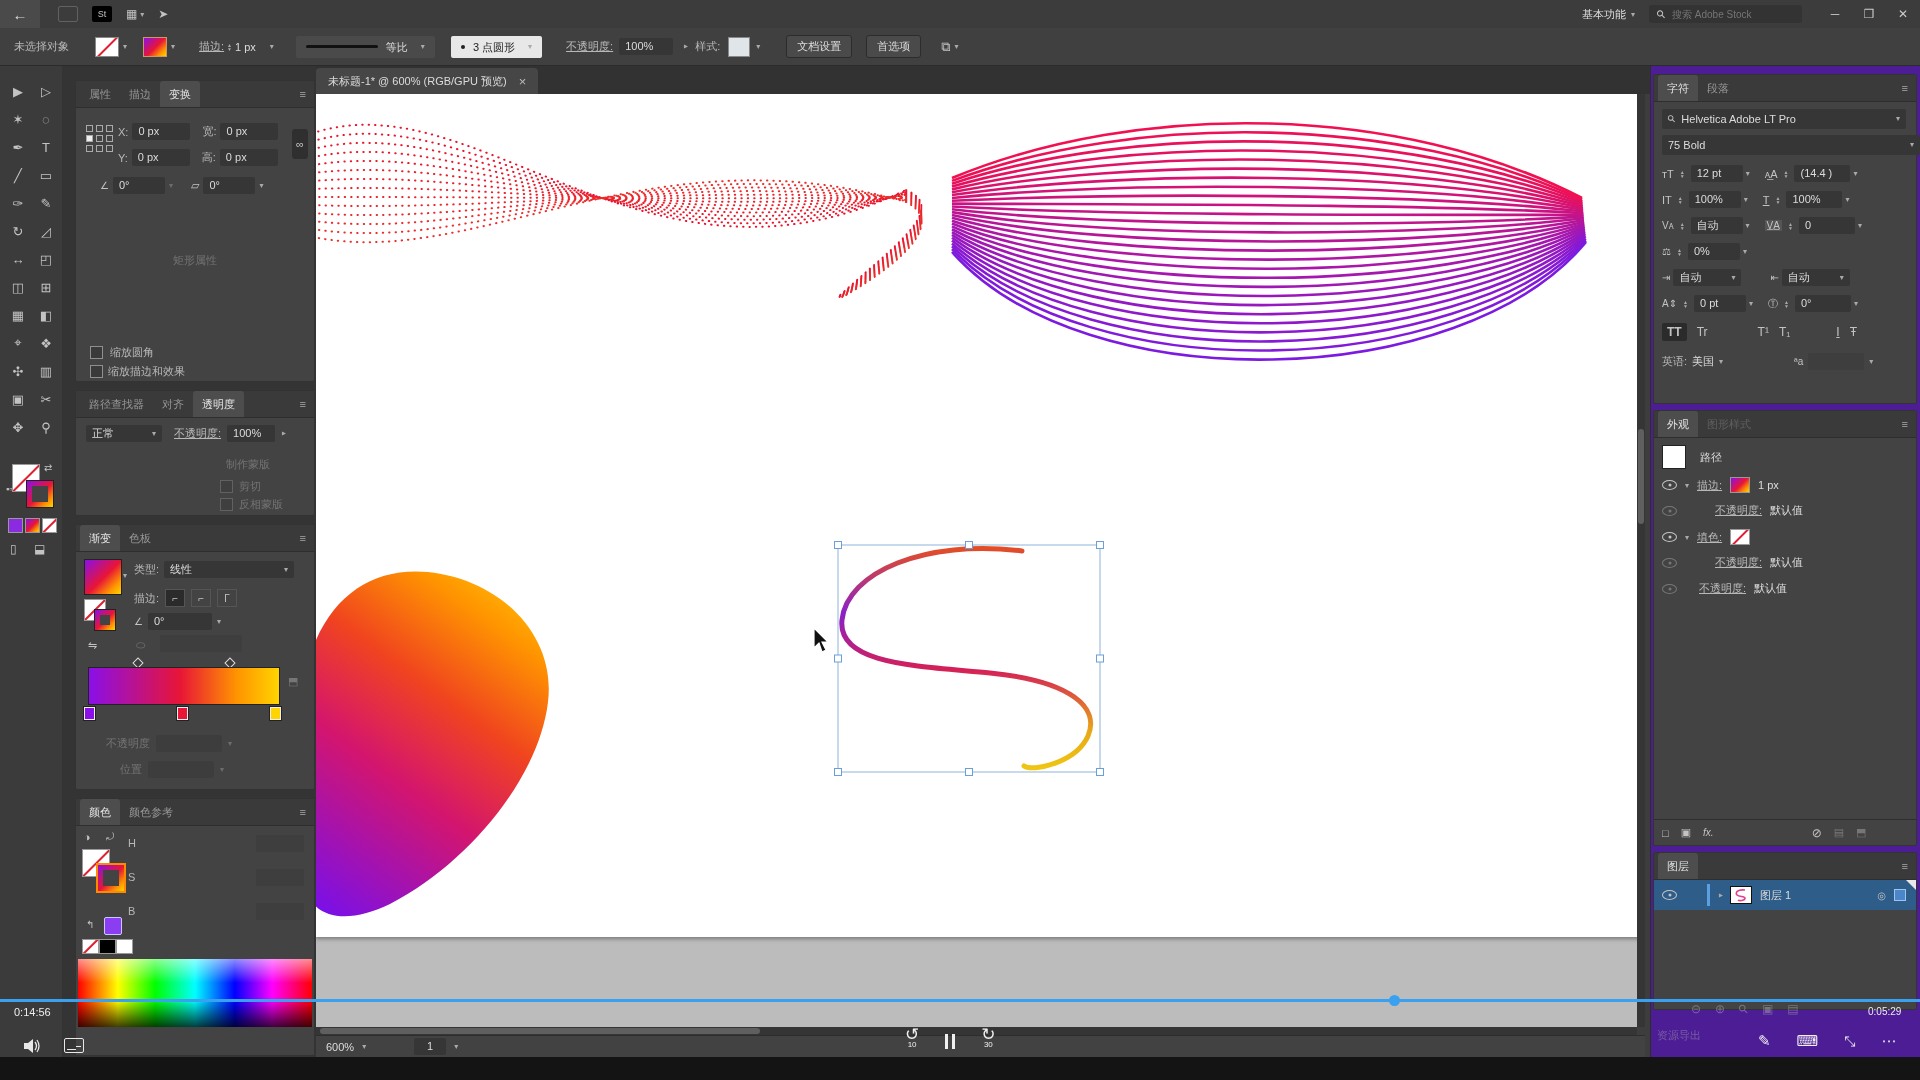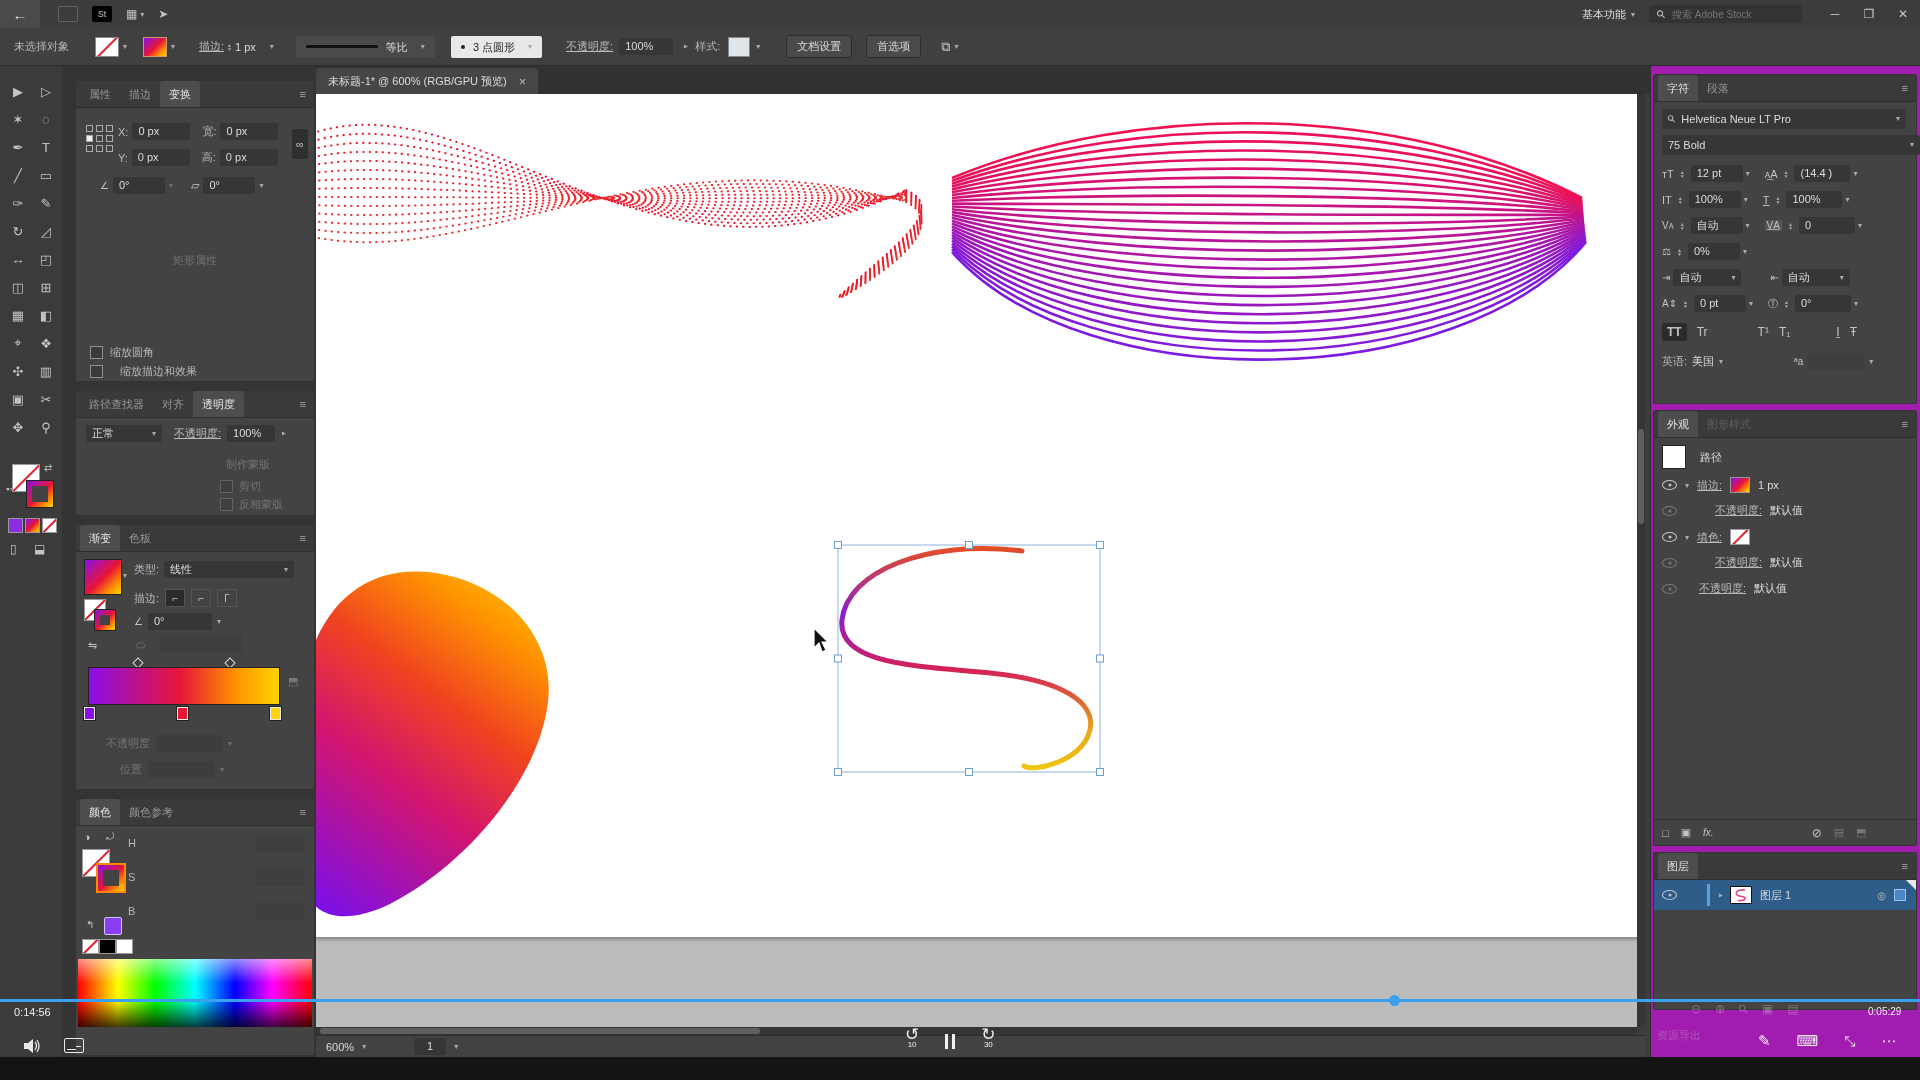--- a/index.html
+++ b/index.html
@@ -197,21 +197,21 @@
         <span class="chev dim">▾</span>
         <span class="mini" style="font-size:11px;margin-left:14px">▱</span>
         <span class="fld" style="width:40px">0°</span>
         <span class="chev">▾</span>
       </div>
       <div class="lbl dim" style="position:absolute;left:0;top:172px;width:100%;text-align:center">矩形属性</div>
       <div class="row" style="position:absolute;left:14px;top:264px;gap:7px">
         <span class="cb"></span>
         <span class="lbl">缩放圆角</span>
       </div>
-      <div class="row" style="position:absolute;left:14px;top:283px;gap:17px">
+      <div class="row" style="position:absolute;left:14px;top:283px;gap:5px">
         <span class="cb"></span>
         <span class="lbl">缩放描边和效果</span>
       </div>
     </div>
 
     <div class="panel" style="left:13px;top:324px;width:240px;height:126px">
       <div class="tabrow">
         <span class="tab">路径查找器</span>
         <span class="tab">对齐</span>
         <span class="tab active">透明度</span>
@@ -425,31 +425,31 @@
     <div style="position:absolute;left:4px;top:1px;width:440px;height:6px;background:#5f5f5f;border-radius:3px"></div>
   </div>
 
   <div class="abs row" style="left:316px;top:1035px;width:1329px;height:22px;background:#424242;border-top:1px solid #2d2d2d;gap:8px;padding-left:10px;box-sizing:border-box">
     <span class="v">600%</span>
     <span class="chev">▾</span>
     <span class="fld" style="margin-left:40px;width:20px;text-align:center">1</span>
     <span class="chev">▾</span>
   </div>
 
-  <div class="abs" style="left:1650px;top:66px;width:270px;height:1014px;background:#a21caf;border-left:1px solid #2d2d2d">
+  <div class="abs" style="left:1650px;top:66px;width:270px;height:1014px;background:#4c1d95;border-left:1px solid #2d2d2d">
 
     <div class="panel" style="left:2px;top:8px;width:264px;height:330px">
       <div class="tabrow">
         <span class="tab active">字符</span>
         <span class="tab">段落</span>
         <span class="ham">≡</span>
       </div>
       <div class="row fld" style="position:absolute;left:8px;top:34px;width:232px;gap:6px;height:20px;line-height:20px">
         <span class="mini" style="font-size:10px;transform:rotate(-45deg)">⚲</span>
-        <span>Helvetica Neue LT Pro</span>
+        <span>Helvetica Adobe LT Pro</span>
         <span class="chev" style="margin-left:auto">▾</span>
       </div>
       <div class="row fld" style="position:absolute;left:8px;top:60px;width:246px;height:20px;line-height:20px">
         <span>75 Bold</span>
         <span class="chev" style="margin-left:auto">▾</span>
       </div>
 
       <div class="row" style="position:absolute;left:8px;top:90px;gap:3px">
         <span class="mini" style="font-size:11px">ᴛT</span>
         <span class="stp">

